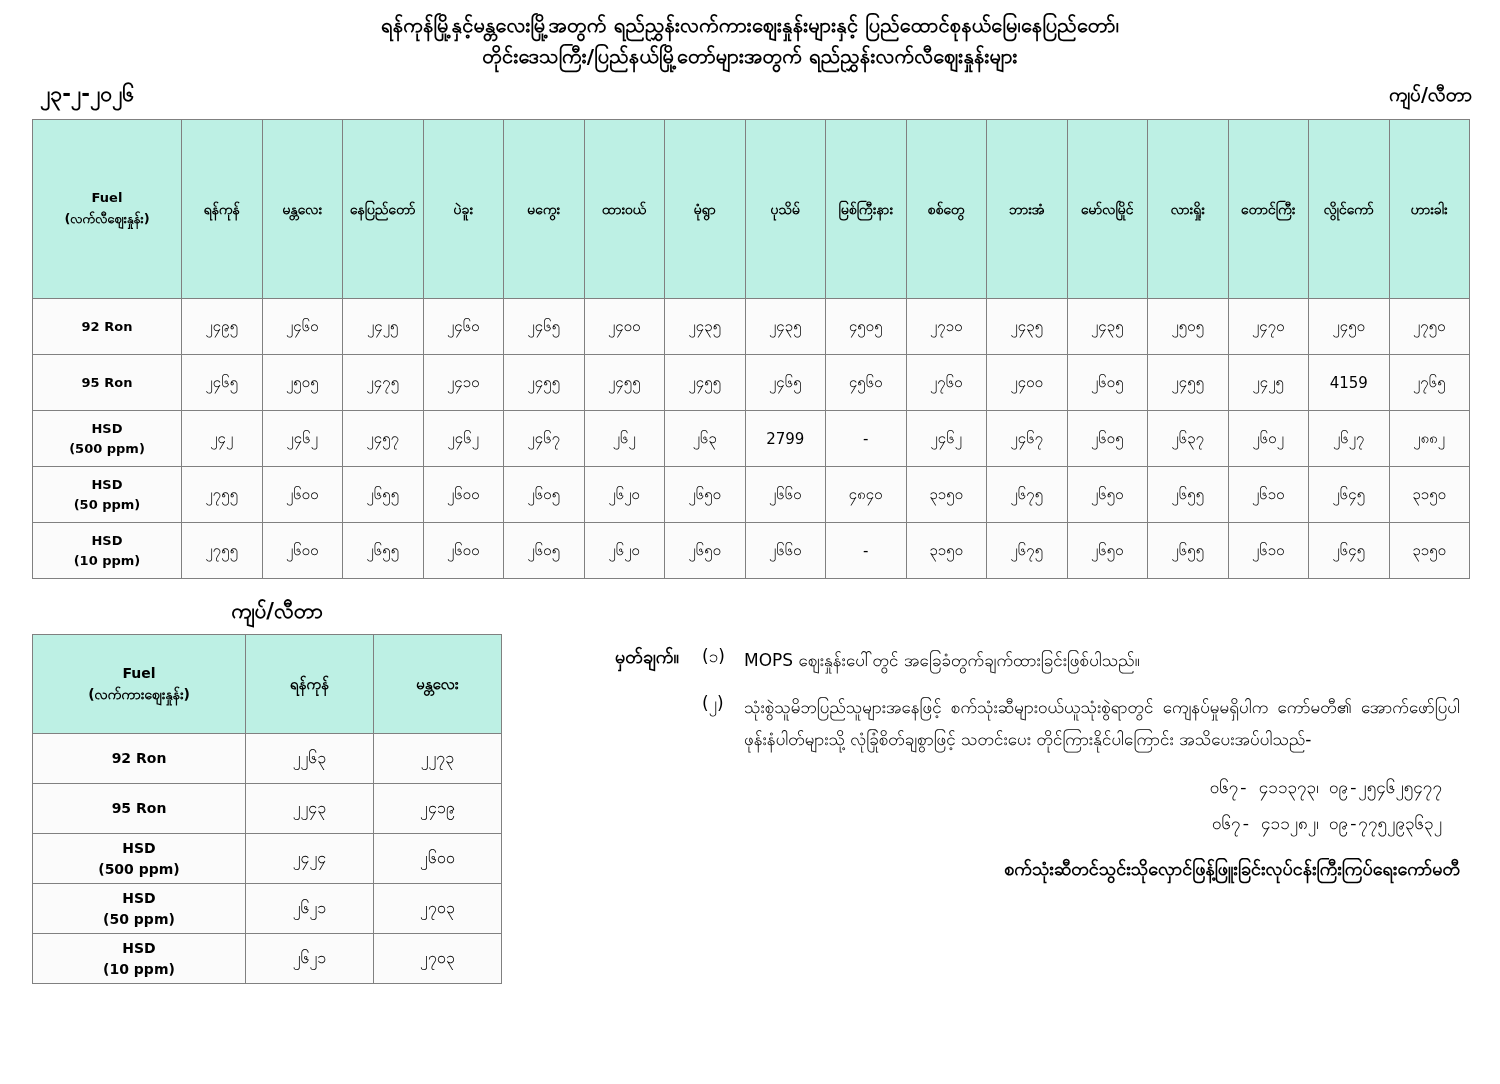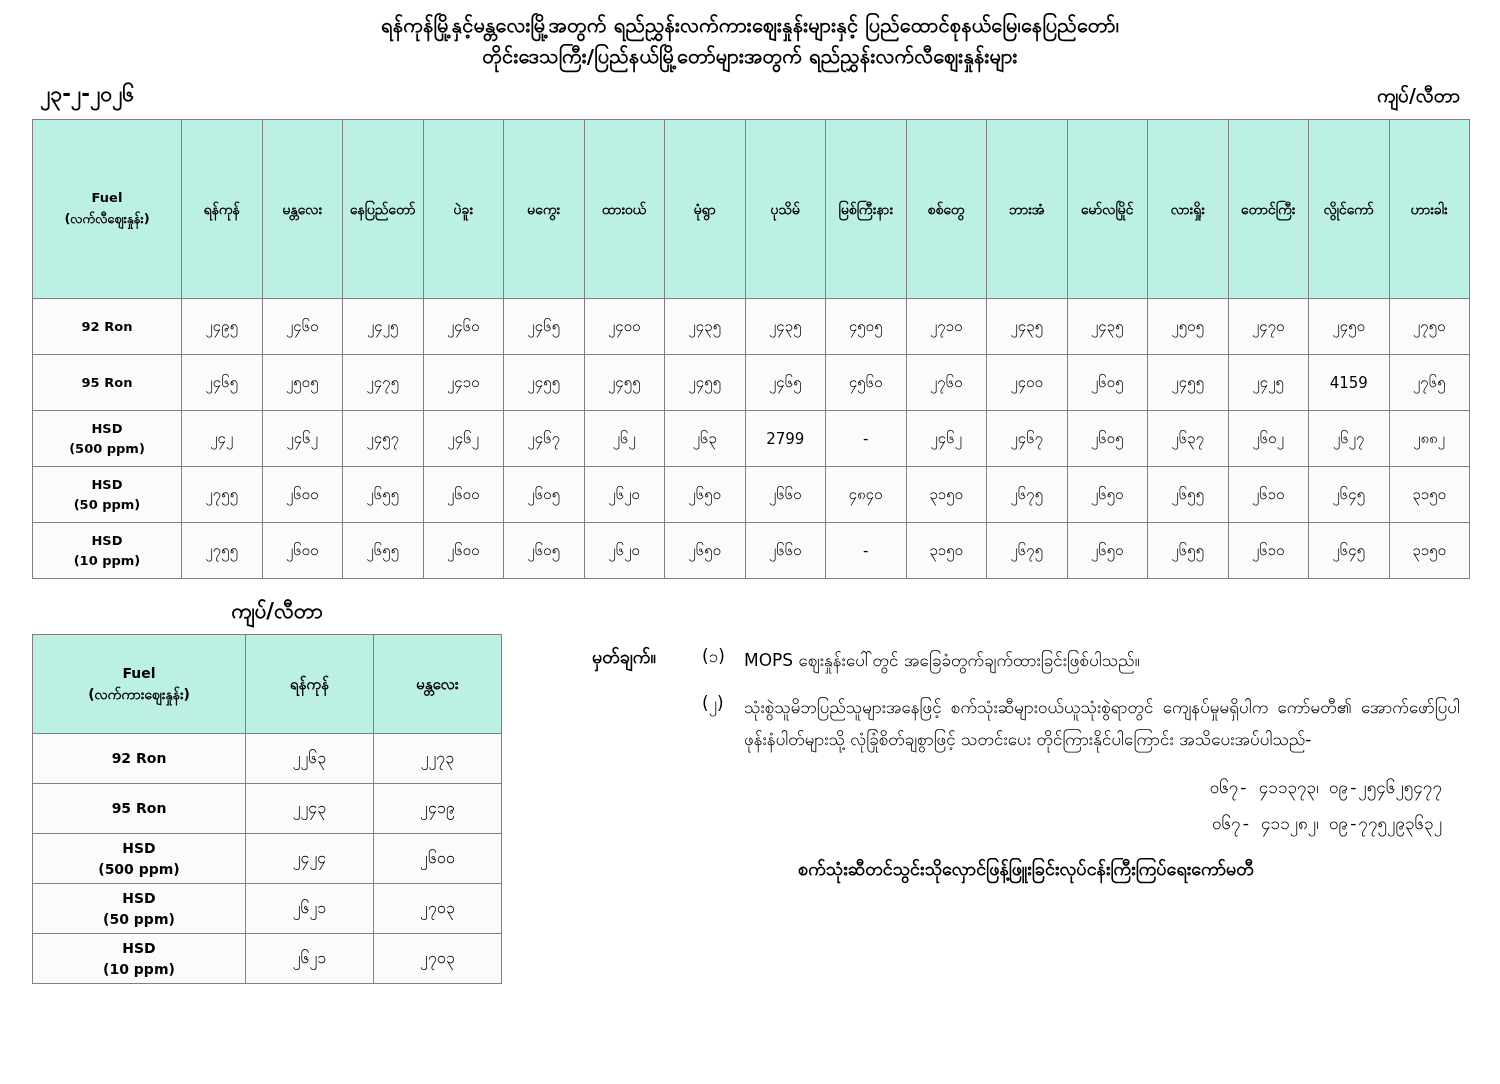--- a/index.html
+++ b/index.html
@@ -28,22 +28,22 @@
   }
   .title-line {
     font-size: 20px;
     font-weight: bold;
     line-height: 1.55;
     letter-spacing: 0.2px;
   }
   .meta-row {
     display: flex;
     justify-content: space-between;
-    align-items: flex-end;
-    padding: 8px 40px 0 40px;
+    align-items: center;
+    padding: 8px 28px 0 40px;
   }
   .date-text {
     font-size: 21px;
     font-weight: bold;
   }
   .unit-text {
     font-size: 19px;
     font-weight: bold;
   }
   
@@ -138,20 +138,21 @@
     display: flex;
     align-items: flex-start;
     margin-bottom: 16px;
   }
   .note-label {
     font-size: 18px;
     font-weight: bold;
     white-space: nowrap;
     width: 110px;
     flex: none;
+    text-align: center;
   }
   .note-num {
     font-size: 17px;
     width: 42px;
     flex: none;
     text-align: left;
   }
   .note-text {
     font-size: 17px;
     line-height: 1.85;
@@ -164,21 +165,21 @@
     text-align: right;
     padding-right: 28px;
     margin-top: 10px;
   }
   .phone-line {
     font-size: 17px;
     line-height: 2.1;
     font-family: Liberation Mono, monospace;
   }
   .footer-org {
-    text-align: center;
+    text-align: right;
     font-size: 18px;
     font-weight: bold;
     padding-right: 10px;
     padding-top: 14px;
   }
 </style>
 </head>
 <body>
 
 <div class="page">

